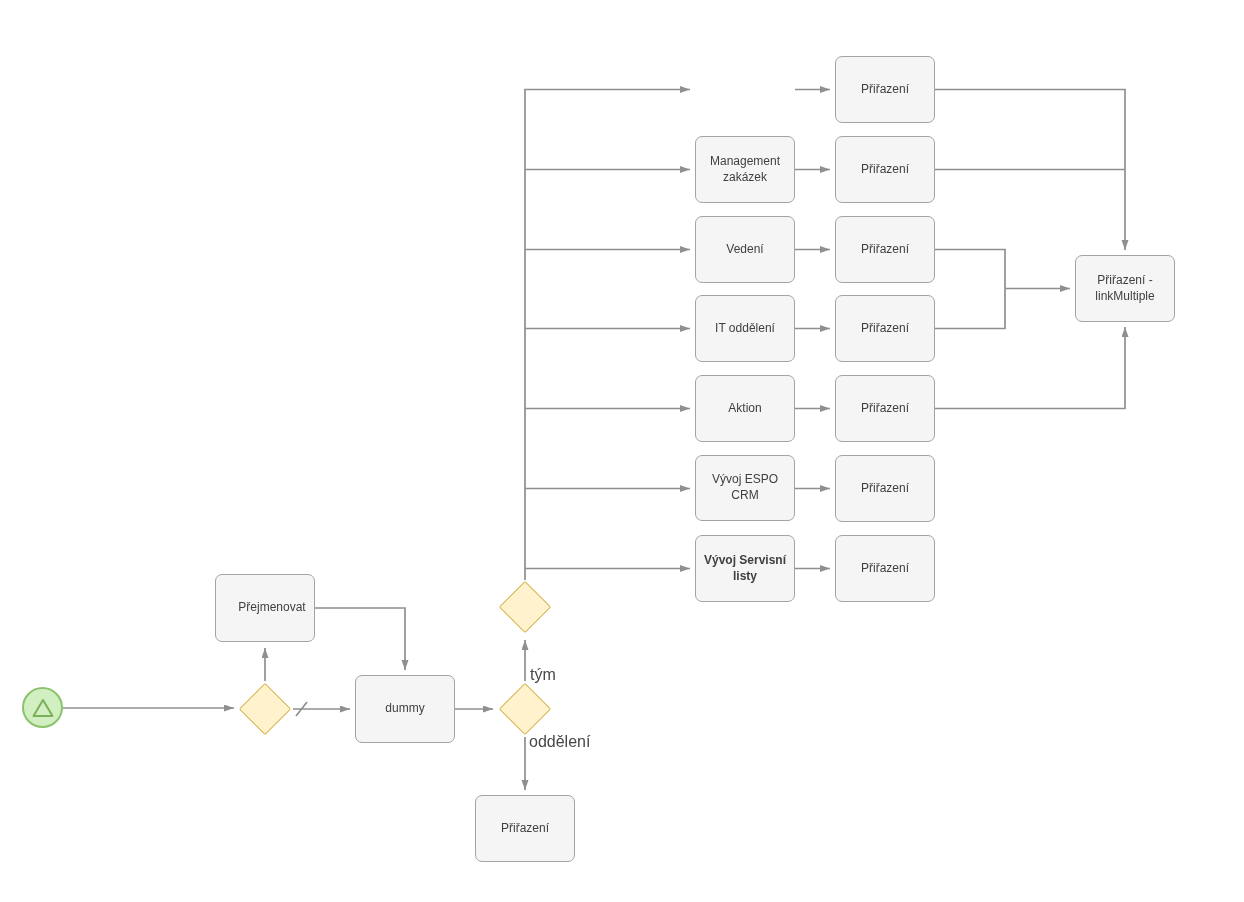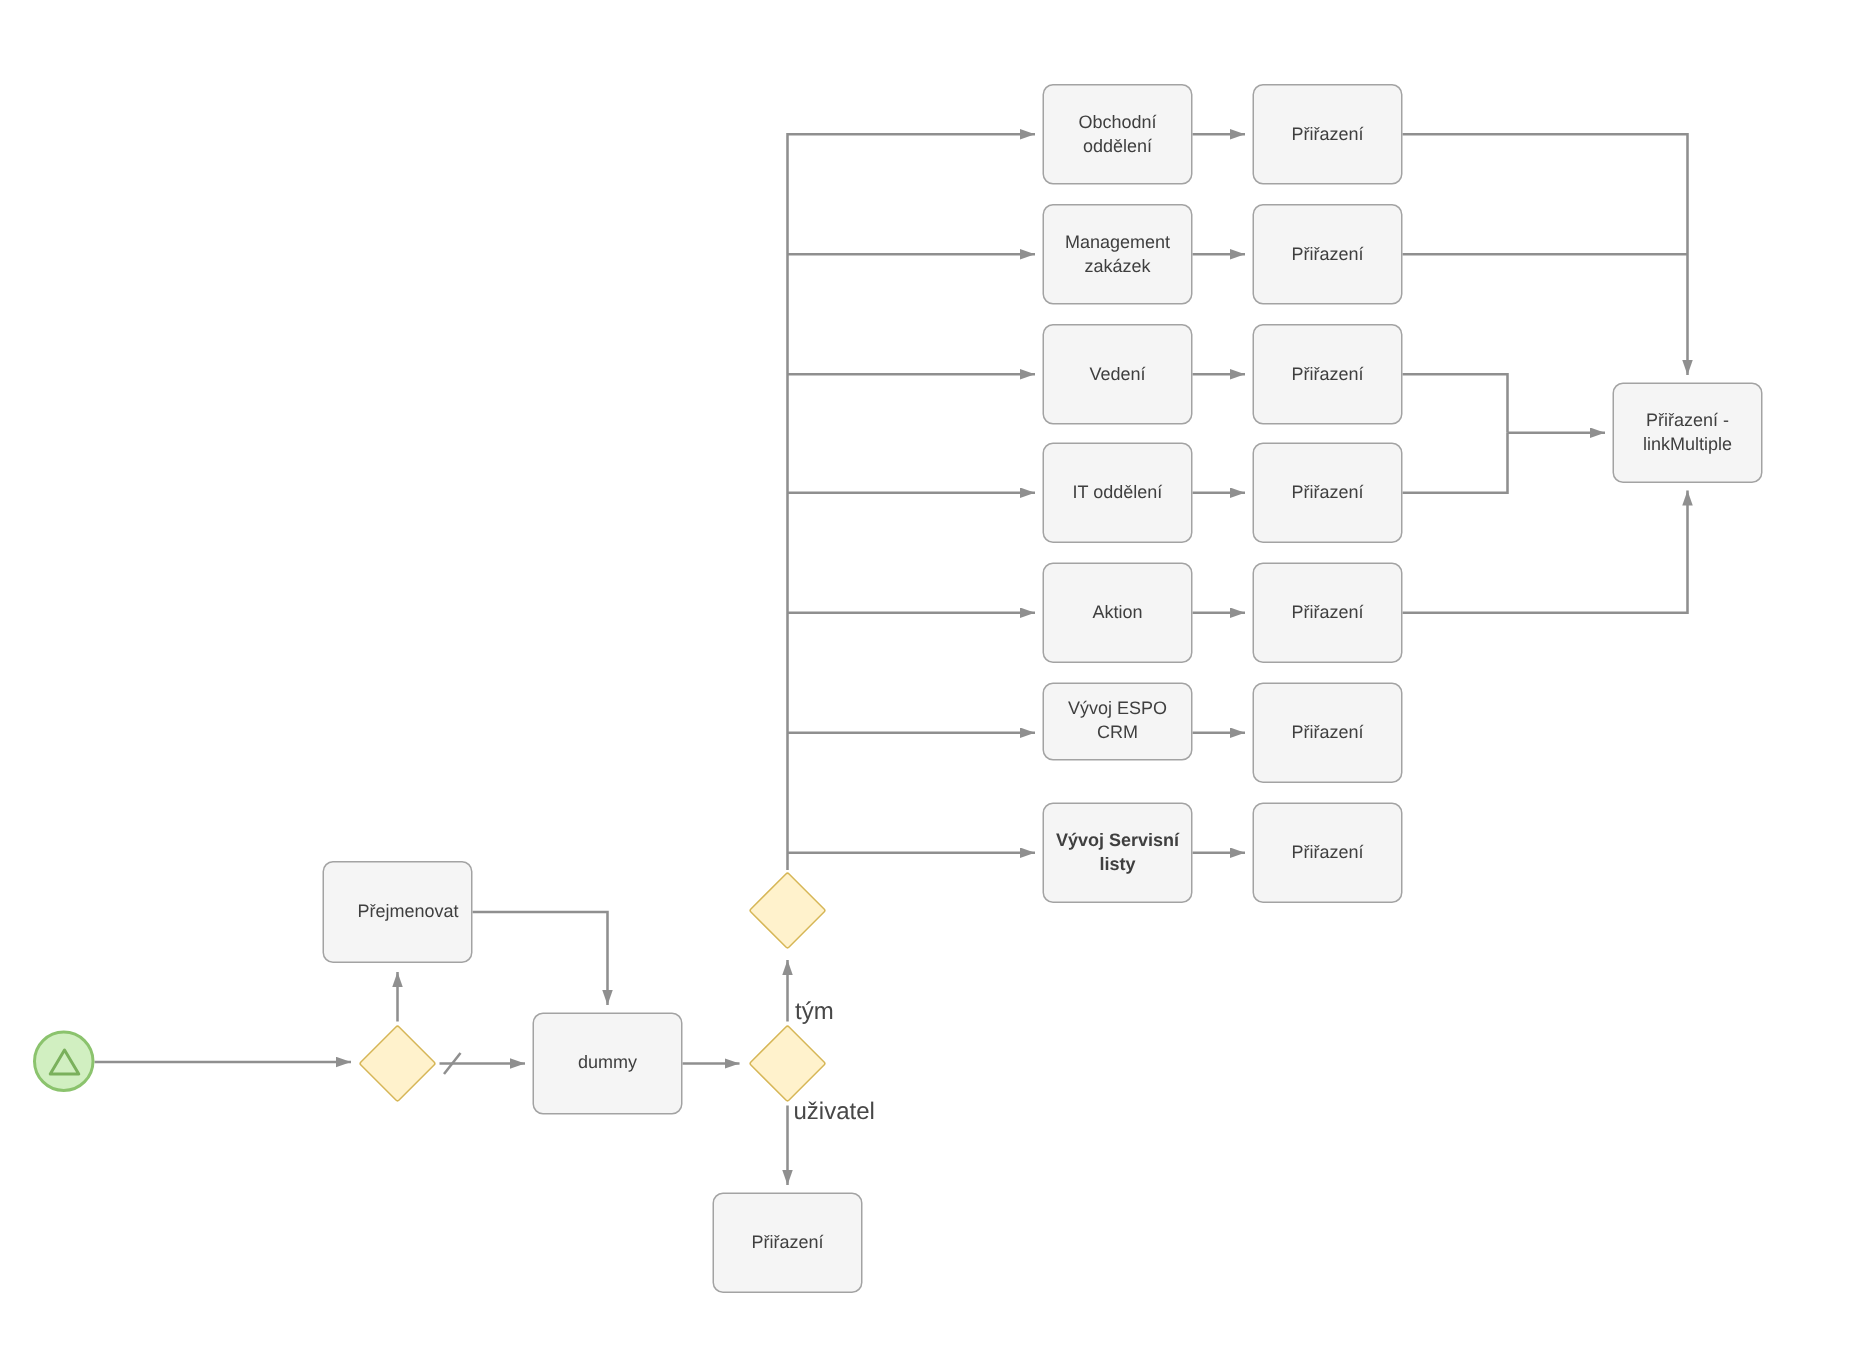--- a/index.html
+++ b/index.html
@@ -138,25 +138,22 @@
     <span>Přejmenovat</span>
   </div>
   <div class="task" style="left:355px; top:675px; width:100px; height:68px;">
     <span>dummy</span>
   </div>
   <div class="task" style="left:475px; top:795px; width:100px; height:67px;">
     <span>Přiřazení</span>
   </div>
 
   <div class="edge-label" style="left:530px; top:666px;">tým</div>
-  <div class="edge-label" style="left:529px; top:733px;">uživatel</div>
-
-  <div class="task" style="left:695px; top:56px; width:100px; height:67px;">
-    <span>Obchodní oddělení</span>
-  </div>
+  <div class="edge-label" style="left:529px; top:733px;">oddělení</div>
+
   <div class="task" style="left:835px; top:56px; width:100px; height:67px;">
     <span>Přiřazení</span>
   </div>
 
   <div class="task" style="left:695px; top:136px; width:100px; height:67px;">
     <span>Management zakázek</span>
   </div>
   <div class="task" style="left:835px; top:136px; width:100px; height:67px;">
     <span>Přiřazení</span>
   </div>
@@ -175,21 +172,21 @@
     <span>Přiřazení</span>
   </div>
 
   <div class="task" style="left:695px; top:375px; width:100px; height:67px;">
     <span>Aktion</span>
   </div>
   <div class="task" style="left:835px; top:375px; width:100px; height:67px;">
     <span>Přiřazení</span>
   </div>
 
-  <div class="task" style="left:695px; top:455px; width:100px; height:52px;">
+  <div class="task" style="left:695px; top:455px; width:100px; height:66px;">
     <span>Vývoj ESPO CRM</span>
   </div>
   <div class="task" style="left:835px; top:455px; width:100px; height:67px;">
     <span>Přiřazení</span>
   </div>
 
   <div class="task" style="left:695px; top:535px; width:100px; height:67px;font-weight:bold;">
     <span>Vývoj Servisní listy</span>
   </div>
   <div class="task" style="left:835px; top:535px; width:100px; height:67px;">

